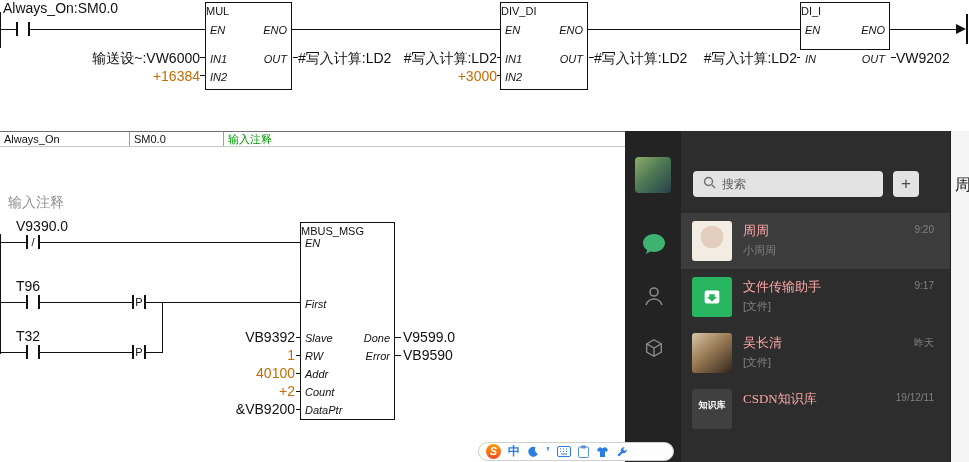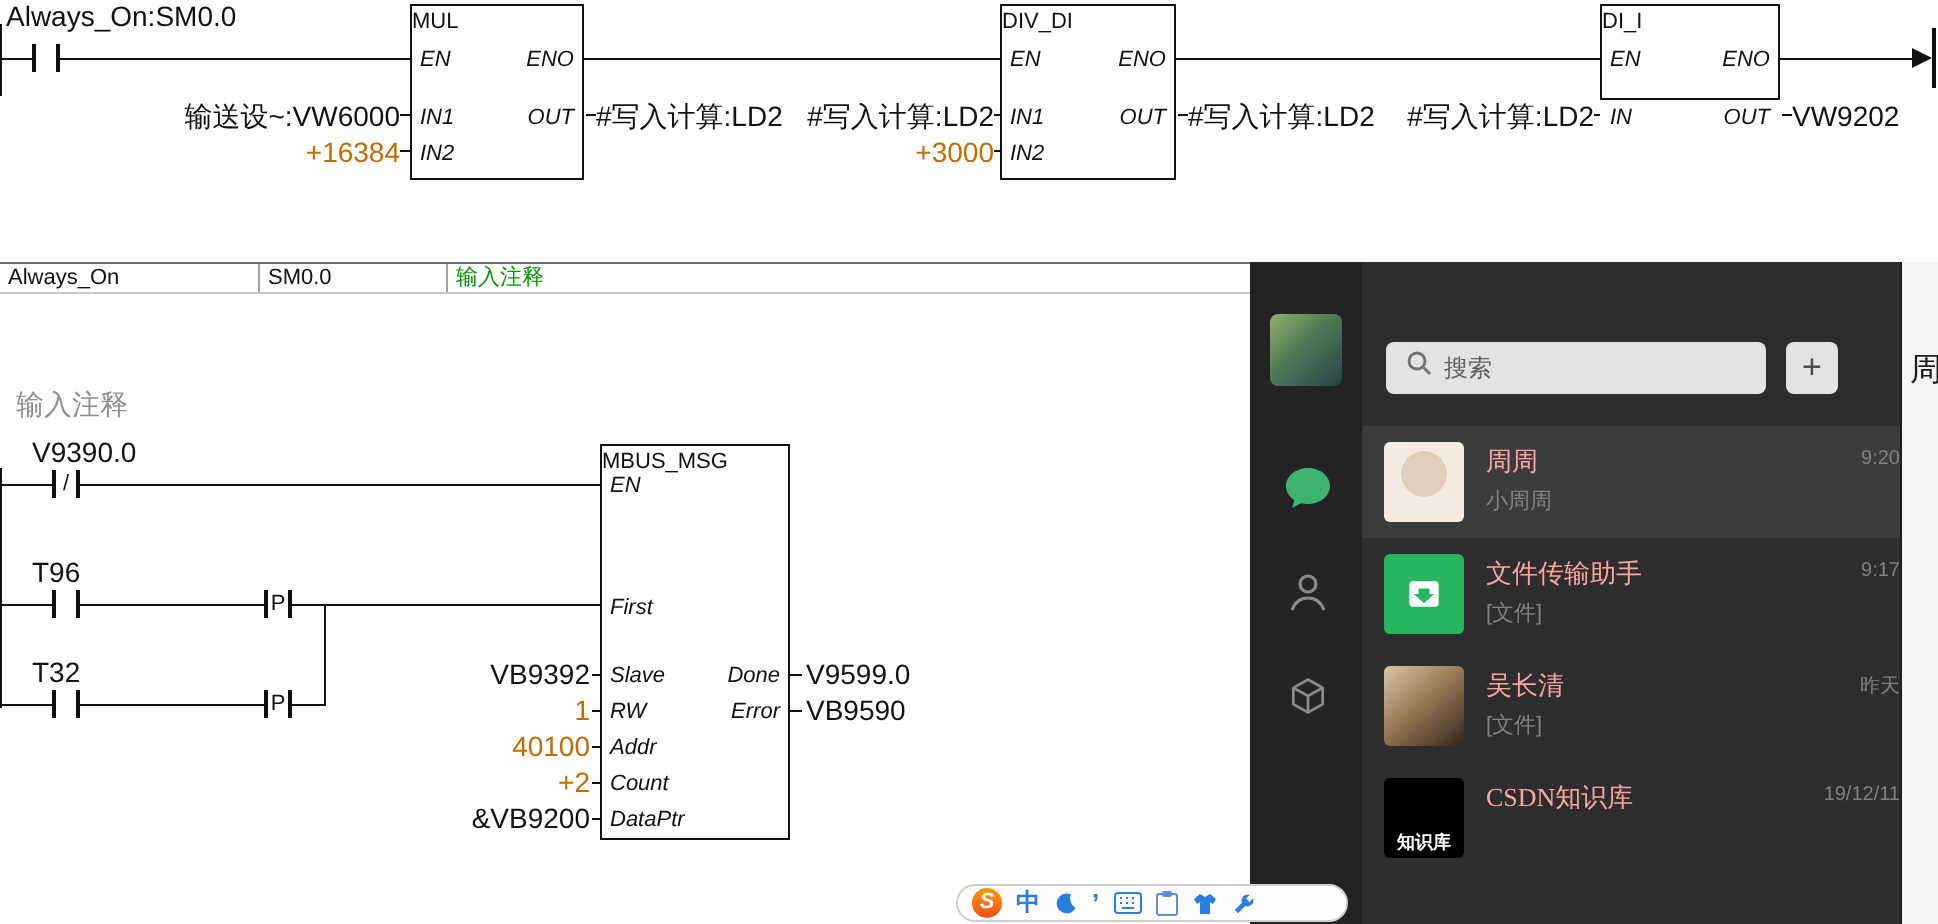--- a/index.html
+++ b/index.html
@@ -37,23 +37,23 @@
              display:flex;align-items:center;padding-left:10px;box-sizing:border-box;}
   .wc-stext{font-size:12px;color:#5f5f5f;margin-left:6px;}
   .wc-plus{position:absolute;left:212px;top:40px;width:26px;height:26px;background:#e3e3e3;border-radius:4px;
            font-size:17px;line-height:25px;text-align:center;color:#4a4a4a;}
   .wc-item{position:absolute;left:0;width:269px;height:56px;}
   .wc-item.sel{background:#3c3c3c;}
   .wc-av{position:absolute;left:11px;top:8px;width:40px;height:40px;border-radius:3px;display:flex;align-items:center;justify-content:center;}
   .av1{background:radial-gradient(circle at 50% 40%,#e3cdbd 0 36%,#f2ece2 37%);}
   .av2{background:#28b560;}
   .av3{background:linear-gradient(140deg,#d8c6a8,#9a7b55 45%,#5a4632 80%,#2e241a);}
-  .av4{background:#000000;color:#fff;font-size:9px;font-weight:bold;align-items:flex-end;padding-bottom:1px;box-sizing:border-box;}
+  .av4{background:#404040;color:#fff;font-size:9px;font-weight:bold;align-items:flex-end;padding-bottom:17px;box-sizing:border-box;}
   .wc-name{position:absolute;left:62px;top:9px;font-size:13px;color:#fca5a5;white-space:nowrap;font-family:Liberation Serif, serif;}
-  .wc-time{position:absolute;right:0;top:11px;font-size:10px;color:#818181;}
+  .wc-time{position:absolute;right:16px;top:11px;font-size:10px;color:#818181;}
   .wc-prev{position:absolute;left:62px;top:30px;font-size:11px;color:#818181;white-space:nowrap;}
   .wc-main{position:absolute;left:325px;top:0;width:19px;height:331px;background:#f5f5f5;border-left:1px solid #1d1d1d;box-sizing:border-box;}
   .wc-title{position:absolute;left:4px;top:44px;font-size:16px;color:#1a1a1a;}
   
   .sogou{position:absolute;left:478px;top:442px;width:196px;height:19px;background:#fdfdfd;border:1px solid #cfcfcf;
          border-radius:10px;display:flex;align-items:center;gap:7px;padding:0 7px;box-sizing:border-box;}
   .sg-logo{width:15px;height:15px;border-radius:50%;background:linear-gradient(180deg,#ff9a00,#ee4d23);
            color:#fff;font-size:11px;font-weight:bold;font-style:italic;text-align:center;line-height:15px;}
   .sg-mode{color:#2a7de1;font-size:12px;font-weight:bold;line-height:15px;}
   .sg-ic{display:flex;align-items:center;justify-content:center;color:#2a7de1;font-size:13px;font-weight:bold;line-height:15px;}

